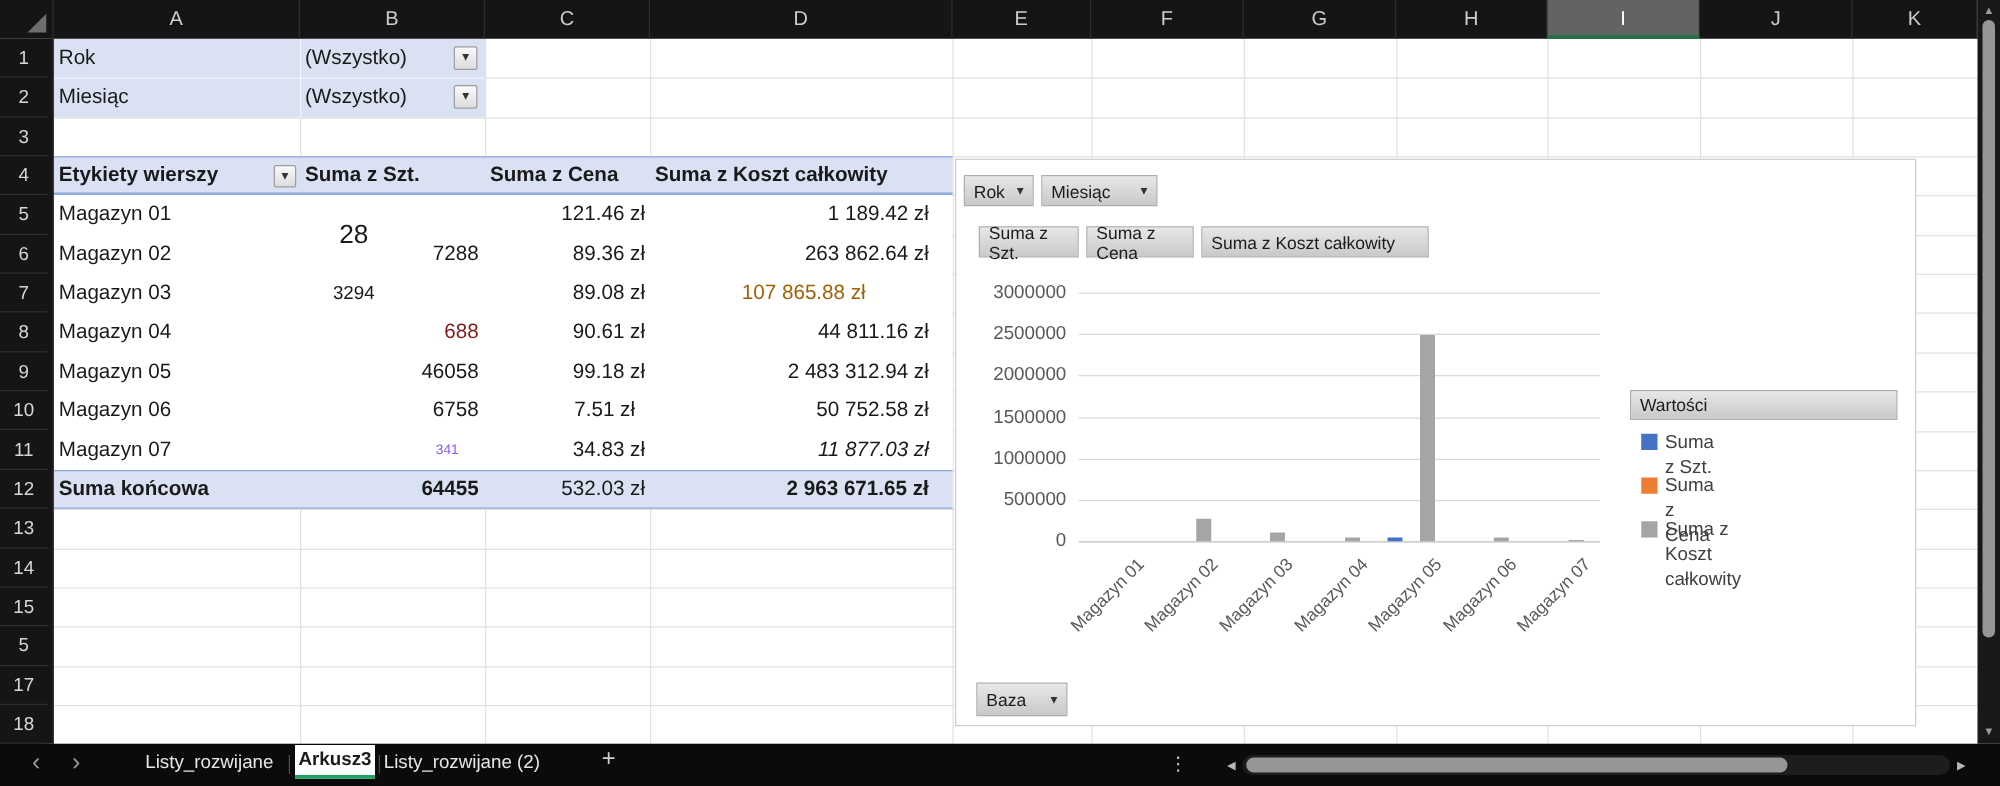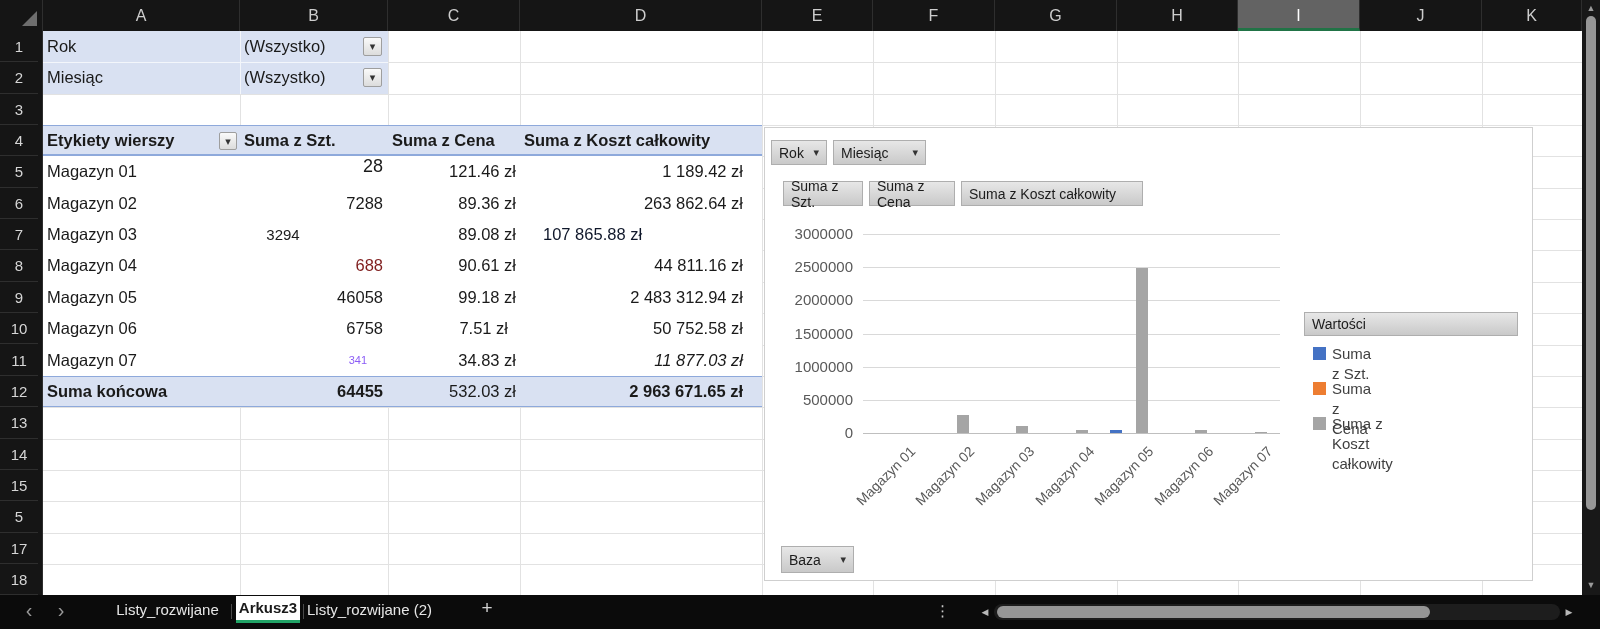--- a/index.html
+++ b/index.html
@@ -53,31 +53,31 @@
       <div style="position: absolute; left: 244px; top: 62.35px; width: 115px; height: 31.35px; line-height: 31.35px; font-size: 16.5px; color: rgb(26, 26, 26);">(Wszystko)</div>
       <div style="position: absolute; left: 363px; top: 68.35px; width: 19px; height: 19px; background: linear-gradient(rgb(250, 250, 250), rgb(220, 220, 220)); border: 1px solid rgb(158, 158, 158); border-radius: 2px; text-align: center; line-height: 17px; font-size: 11px; color: rgb(51, 51, 51); box-sizing: border-box;">▾</div>
       <div style="position: absolute; left: 43px; top: 125.05px; width: 719px; height: 31.35px; background: rgb(217, 225, 242); border-top: 1px solid rgb(142, 169, 219); border-bottom: 2px solid rgb(142, 169, 219); box-sizing: border-box;"></div>
       <div style="position: absolute; left: 47px; top: 125.05px; width: 230px; height: 31.35px; line-height: 31.35px; font-size: 16.5px; font-weight: bold; color: rgb(26, 26, 26);">Etykiety wierszy</div>
       <div style="position: absolute; left: 244px; top: 125.05px; width: 230px; height: 31.35px; line-height: 31.35px; font-size: 16.5px; font-weight: bold; color: rgb(26, 26, 26);">Suma z Szt.</div>
       <div style="position: absolute; left: 392px; top: 125.05px; width: 230px; height: 31.35px; line-height: 31.35px; font-size: 16.5px; font-weight: bold; color: rgb(26, 26, 26);">Suma z Cena</div>
       <div style="position: absolute; left: 524px; top: 125.05px; width: 230px; height: 31.35px; line-height: 31.35px; font-size: 16.5px; font-weight: bold; color: rgb(26, 26, 26);">Suma z Koszt całkowity</div>
       <div style="position: absolute; left: 219px; top: 132.05px; width: 18px; height: 18px; background: linear-gradient(rgb(250, 250, 250), rgb(220, 220, 220)); border: 1px solid rgb(158, 158, 158); border-radius: 2px; text-align: center; line-height: 16px; font-size: 11px; color: rgb(51, 51, 51); box-sizing: border-box;">▾</div>
       <div style="position: absolute; left: 43px; top: 156.4px; width: 719px; height: 219.45px; background: rgb(255, 255, 255);"></div>
       <div style="position: absolute; top: 156.4px; height: 31.35px; line-height: 31.35px; font-size: 16.5px; color: rgb(26, 26, 26); left: 47px; width: 190px;">Magazyn 01</div>
-      <div style="position: absolute; top: 151px; height: 31.35px; line-height: 31.35px; font-size: 18px; color: rgb(26, 26, 26); left: 183px; width: 200px; text-align: right;">28</div>
+      <div style="position: absolute; top: 172px; height: 31.35px; line-height: 31.35px; font-size: 21px; color: rgb(26, 26, 26); left: 183px; width: 200px; text-align: center;">28</div>
       <div style="position: absolute; top: 156.4px; height: 31.35px; line-height: 31.35px; font-size: 16.5px; color: rgb(26, 26, 26); left: 316px; width: 200px; text-align: right;">121.46 zł</div>
       <div style="position: absolute; top: 156.4px; height: 31.35px; line-height: 31.35px; font-size: 16.5px; color: rgb(26, 26, 26); left: 543px; width: 200px; text-align: right;">1 189.42 zł</div>
       <div style="position: absolute; top: 187.75px; height: 31.35px; line-height: 31.35px; font-size: 16.5px; color: rgb(26, 26, 26); left: 47px; width: 190px;">Magazyn 02</div>
       <div style="position: absolute; top: 187.75px; height: 31.35px; line-height: 31.35px; font-size: 16.5px; color: rgb(26, 26, 26); left: 183px; width: 200px; text-align: right;">7288</div>
       <div style="position: absolute; top: 187.75px; height: 31.35px; line-height: 31.35px; font-size: 16.5px; color: rgb(26, 26, 26); left: 316px; width: 200px; text-align: right;">89.36 zł</div>
       <div style="position: absolute; top: 187.75px; height: 31.35px; line-height: 31.35px; font-size: 16.5px; color: rgb(26, 26, 26); left: 543px; width: 200px; text-align: right;">263 862.64 zł</div>
       <div style="position: absolute; top: 219.1px; height: 31.35px; line-height: 31.35px; font-size: 16.5px; color: rgb(26, 26, 26); left: 47px; width: 190px;">Magazyn 03</div>
       <div style="position: absolute; top: 219.1px; height: 31.35px; line-height: 31.35px; font-size: 15px; color: rgb(26, 26, 26); left: 183px; width: 200px; text-align: center;">3294</div>
       <div style="position: absolute; top: 219.1px; height: 31.35px; line-height: 31.35px; font-size: 16.5px; color: rgb(26, 26, 26); left: 316px; width: 200px; text-align: right;">89.08 zł</div>
-      <div style="position: absolute; top: 219.1px; height: 31.35px; line-height: 31.35px; font-size: 16.5px; color: #0f172a; left: 543px; width: 200px; text-align: left;">107 865.88 zł</div>
+      <div style="position: absolute; top: 219.1px; height: 31.35px; line-height: 31.35px; font-size: 16.5px; color: #a16207; left: 543px; width: 200px; text-align: center;">107 865.88 zł</div>
       <div style="position: absolute; top: 250.45px; height: 31.35px; line-height: 31.35px; font-size: 16.5px; color: rgb(26, 26, 26); left: 47px; width: 190px;">Magazyn 04</div>
       <div style="position: absolute; top: 250.45px; height: 31.35px; line-height: 31.35px; font-size: 16.5px; color: #7f1d1d; left: 183px; width: 200px; text-align: right;">688</div>
       <div style="position: absolute; top: 250.45px; height: 31.35px; line-height: 31.35px; font-size: 16.5px; color: rgb(26, 26, 26); left: 316px; width: 200px; text-align: right;">90.61 zł</div>
       <div style="position: absolute; top: 250.45px; height: 31.35px; line-height: 31.35px; font-size: 16.5px; color: rgb(26, 26, 26); left: 543px; width: 200px; text-align: right;">44 811.16 zł</div>
       <div style="position: absolute; top: 281.8px; height: 31.35px; line-height: 31.35px; font-size: 16.5px; color: rgb(26, 26, 26); left: 47px; width: 190px;">Magazyn 05</div>
       <div style="position: absolute; top: 281.8px; height: 31.35px; line-height: 31.35px; font-size: 16.5px; color: rgb(26, 26, 26); left: 183px; width: 200px; text-align: right;">46058</div>
       <div style="position: absolute; top: 281.8px; height: 31.35px; line-height: 31.35px; font-size: 16.5px; color: rgb(26, 26, 26); left: 316px; width: 200px; text-align: right;">99.18 zł</div>
       <div style="position: absolute; top: 281.8px; height: 31.35px; line-height: 31.35px; font-size: 16.5px; color: rgb(26, 26, 26); left: 543px; width: 200px; text-align: right;">2 483 312.94 zł</div>
       <div style="position: absolute; top: 313.15px; height: 31.35px; line-height: 31.35px; font-size: 16.5px; color: rgb(26, 26, 26); left: 47px; width: 190px;">Magazyn 06</div>
       <div style="position: absolute; top: 313.15px; height: 31.35px; line-height: 31.35px; font-size: 16.5px; color: rgb(26, 26, 26); left: 183px; width: 200px; text-align: right;">6758</div>

